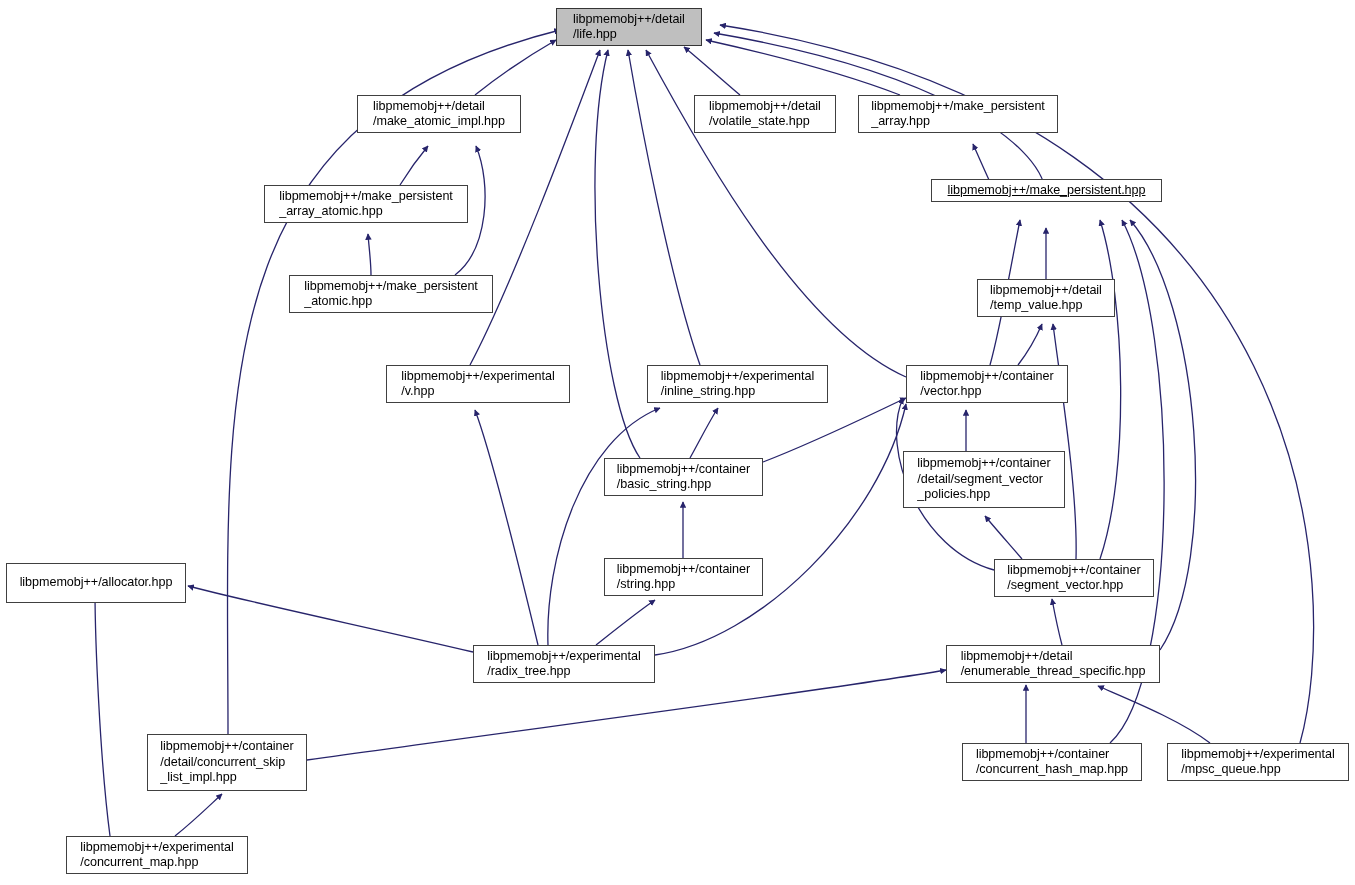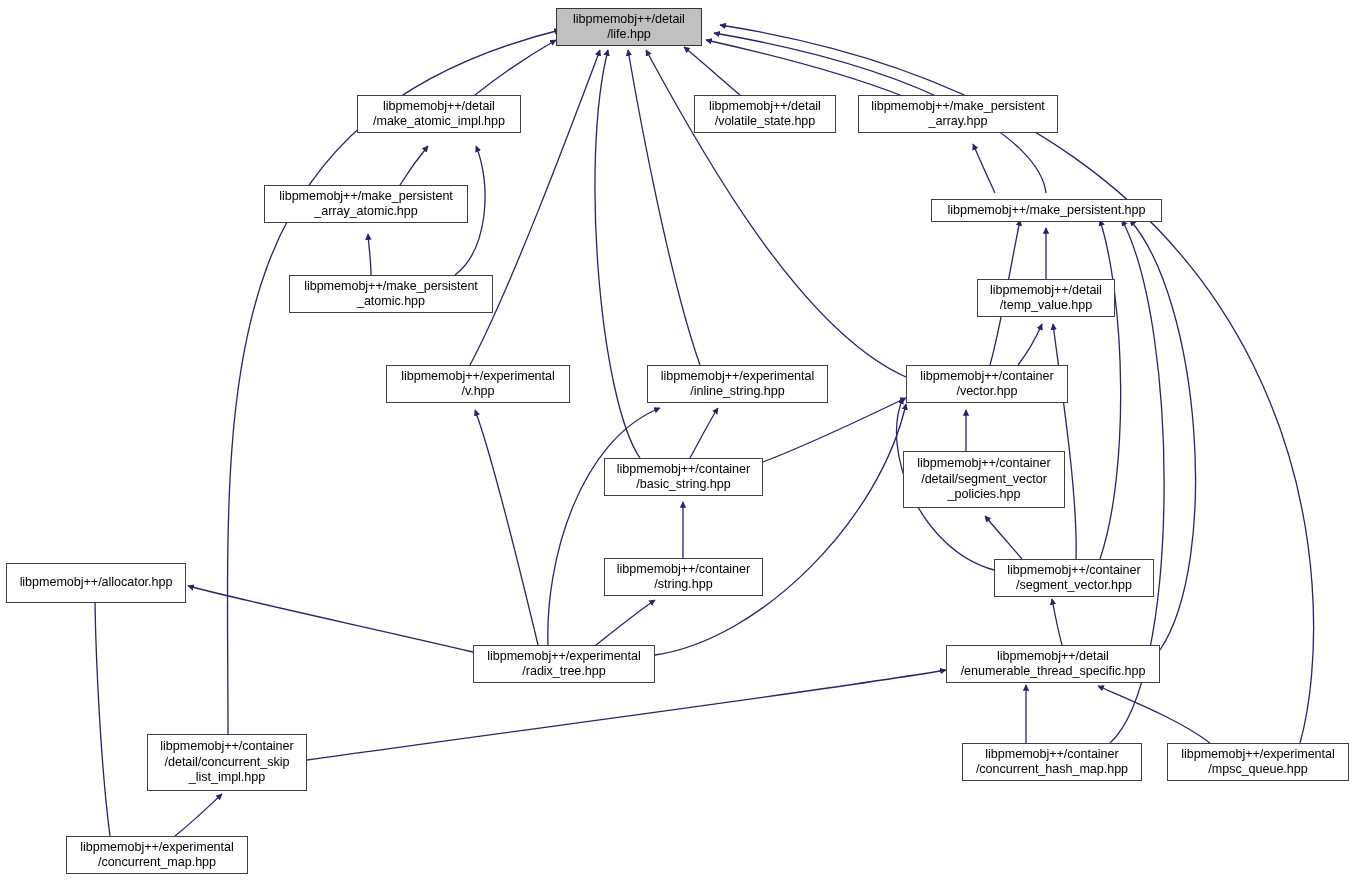--- a/index.html
+++ b/index.html
@@ -24,21 +24,20 @@
     height: 885px;
   }
   .graph-node {
     position: absolute;
     box-sizing: border-box;
     border: 1px solid #404040;
     background: #ffffff;
     color: #000000;
     font-size: 12.6px;
     line-height: 15.5px;
-    text-align: center;
     display: flex;
     align-items: center;
     justify-content: center;
     white-space: pre;
     letter-spacing: -0.05px;
     z-index: 5;
   }
   .graph-node.root-node {
     background: #bfbfbf;
     border: 1px solid #353535;
@@ -99,21 +98,21 @@
       <div class="graph-node root-node" style="left: 556px; top: 8px; width: 146px; height: 38px;"><span>libpmemobj++/detail
 /life.hpp</span></div>
       <div class="graph-node" style="left: 357px; top: 95px; width: 164px; height: 38px;"><span>libpmemobj++/detail
 /make_atomic_impl.hpp</span></div>
       <div class="graph-node" style="left: 694px; top: 95px; width: 142px; height: 38px;"><span>libpmemobj++/detail
 /volatile_state.hpp</span></div>
       <div class="graph-node" style="left: 858px; top: 95px; width: 200px; height: 38px;"><span>libpmemobj++/make_persistent
 _array.hpp</span></div>
       <div class="graph-node" style="left: 264px; top: 185px; width: 204px; height: 38px;"><span>libpmemobj++/make_persistent
 _array_atomic.hpp</span></div>
-      <div class="graph-node" style="left: 931px; top: 199px; width: 231px; height: 23px;"><span>libpmemobj++/make_persistent.hpp</span></div>
+      <div class="graph-node" style="left: 931px; top: 179px; width: 231px; height: 23px; text-decoration: underline;"><span>libpmemobj++/make_persistent.hpp</span></div>
       <div class="graph-node" style="left: 289px; top: 275px; width: 204px; height: 38px;"><span>libpmemobj++/make_persistent
 _atomic.hpp</span></div>
       <div class="graph-node" style="left: 977px; top: 279px; width: 138px; height: 38px;"><span>libpmemobj++/detail
 /temp_value.hpp</span></div>
       <div class="graph-node" style="left: 386px; top: 365px; width: 184px; height: 38px;"><span>libpmemobj++/experimental
 /v.hpp</span></div>
       <div class="graph-node" style="left: 647px; top: 365px; width: 181px; height: 38px;"><span>libpmemobj++/experimental
 /inline_string.hpp</span></div>
       <div class="graph-node" style="left: 906px; top: 365px; width: 162px; height: 38px;"><span>libpmemobj++/container
 /vector.hpp</span></div>

